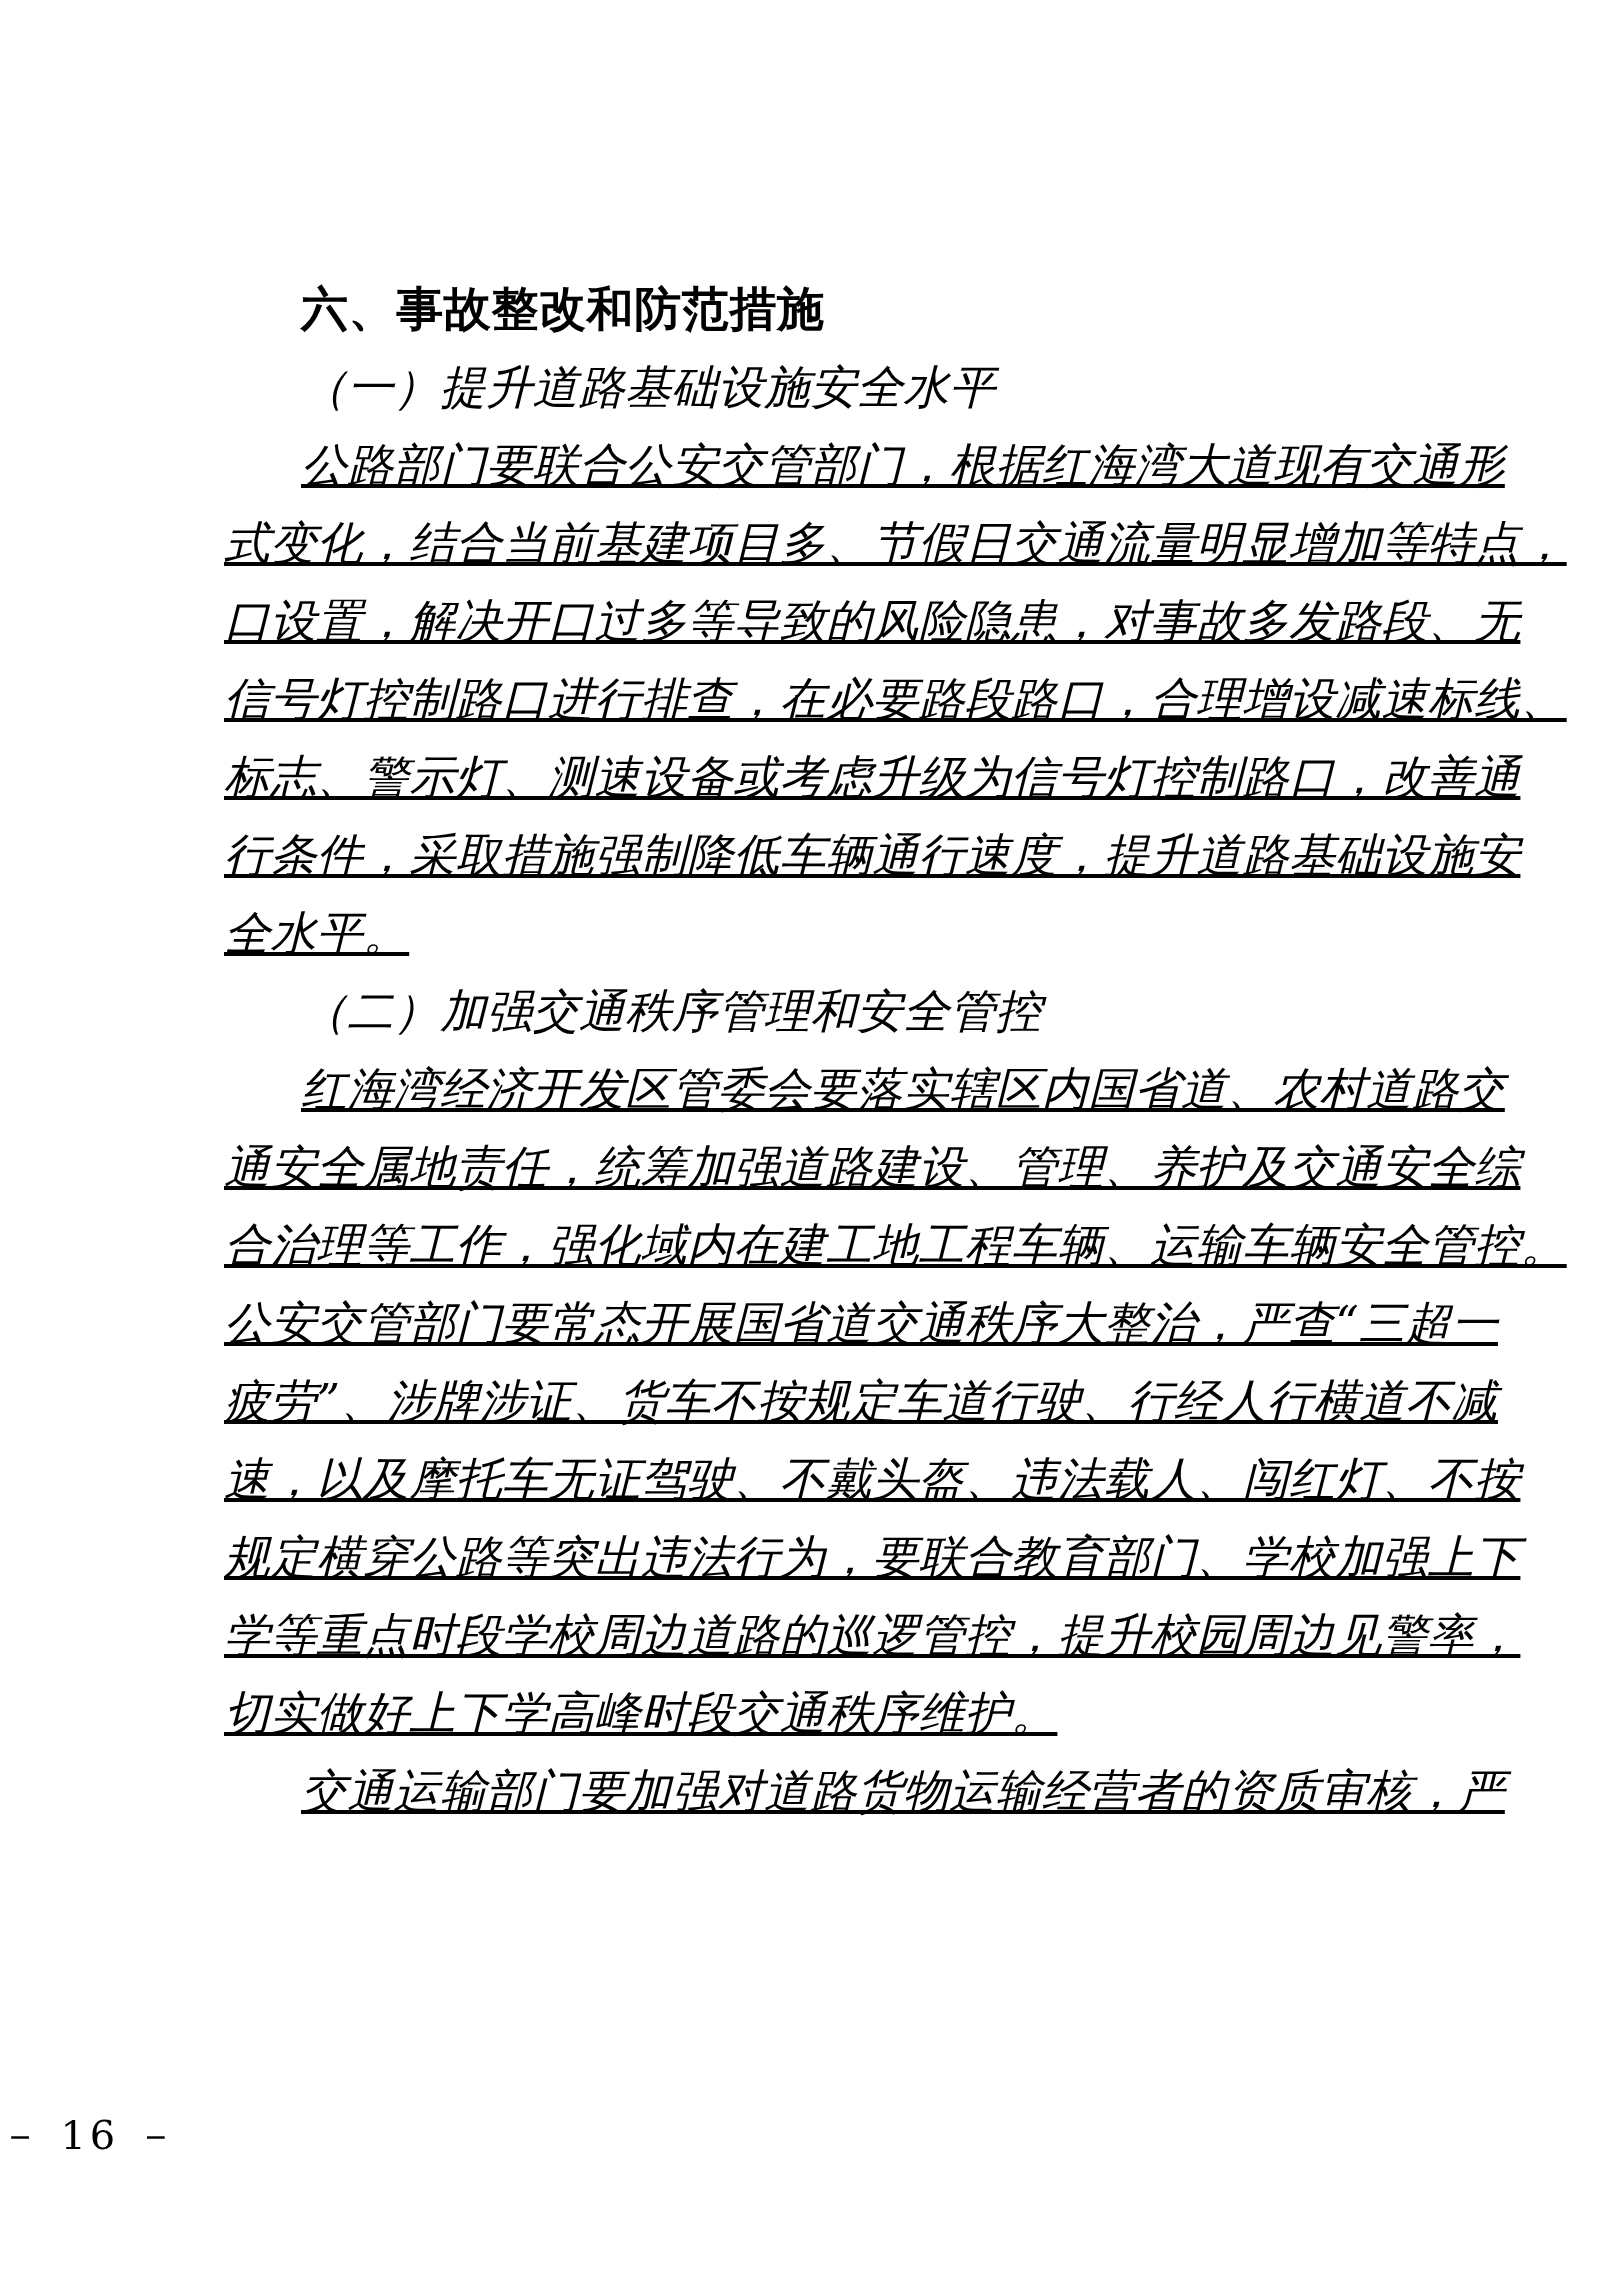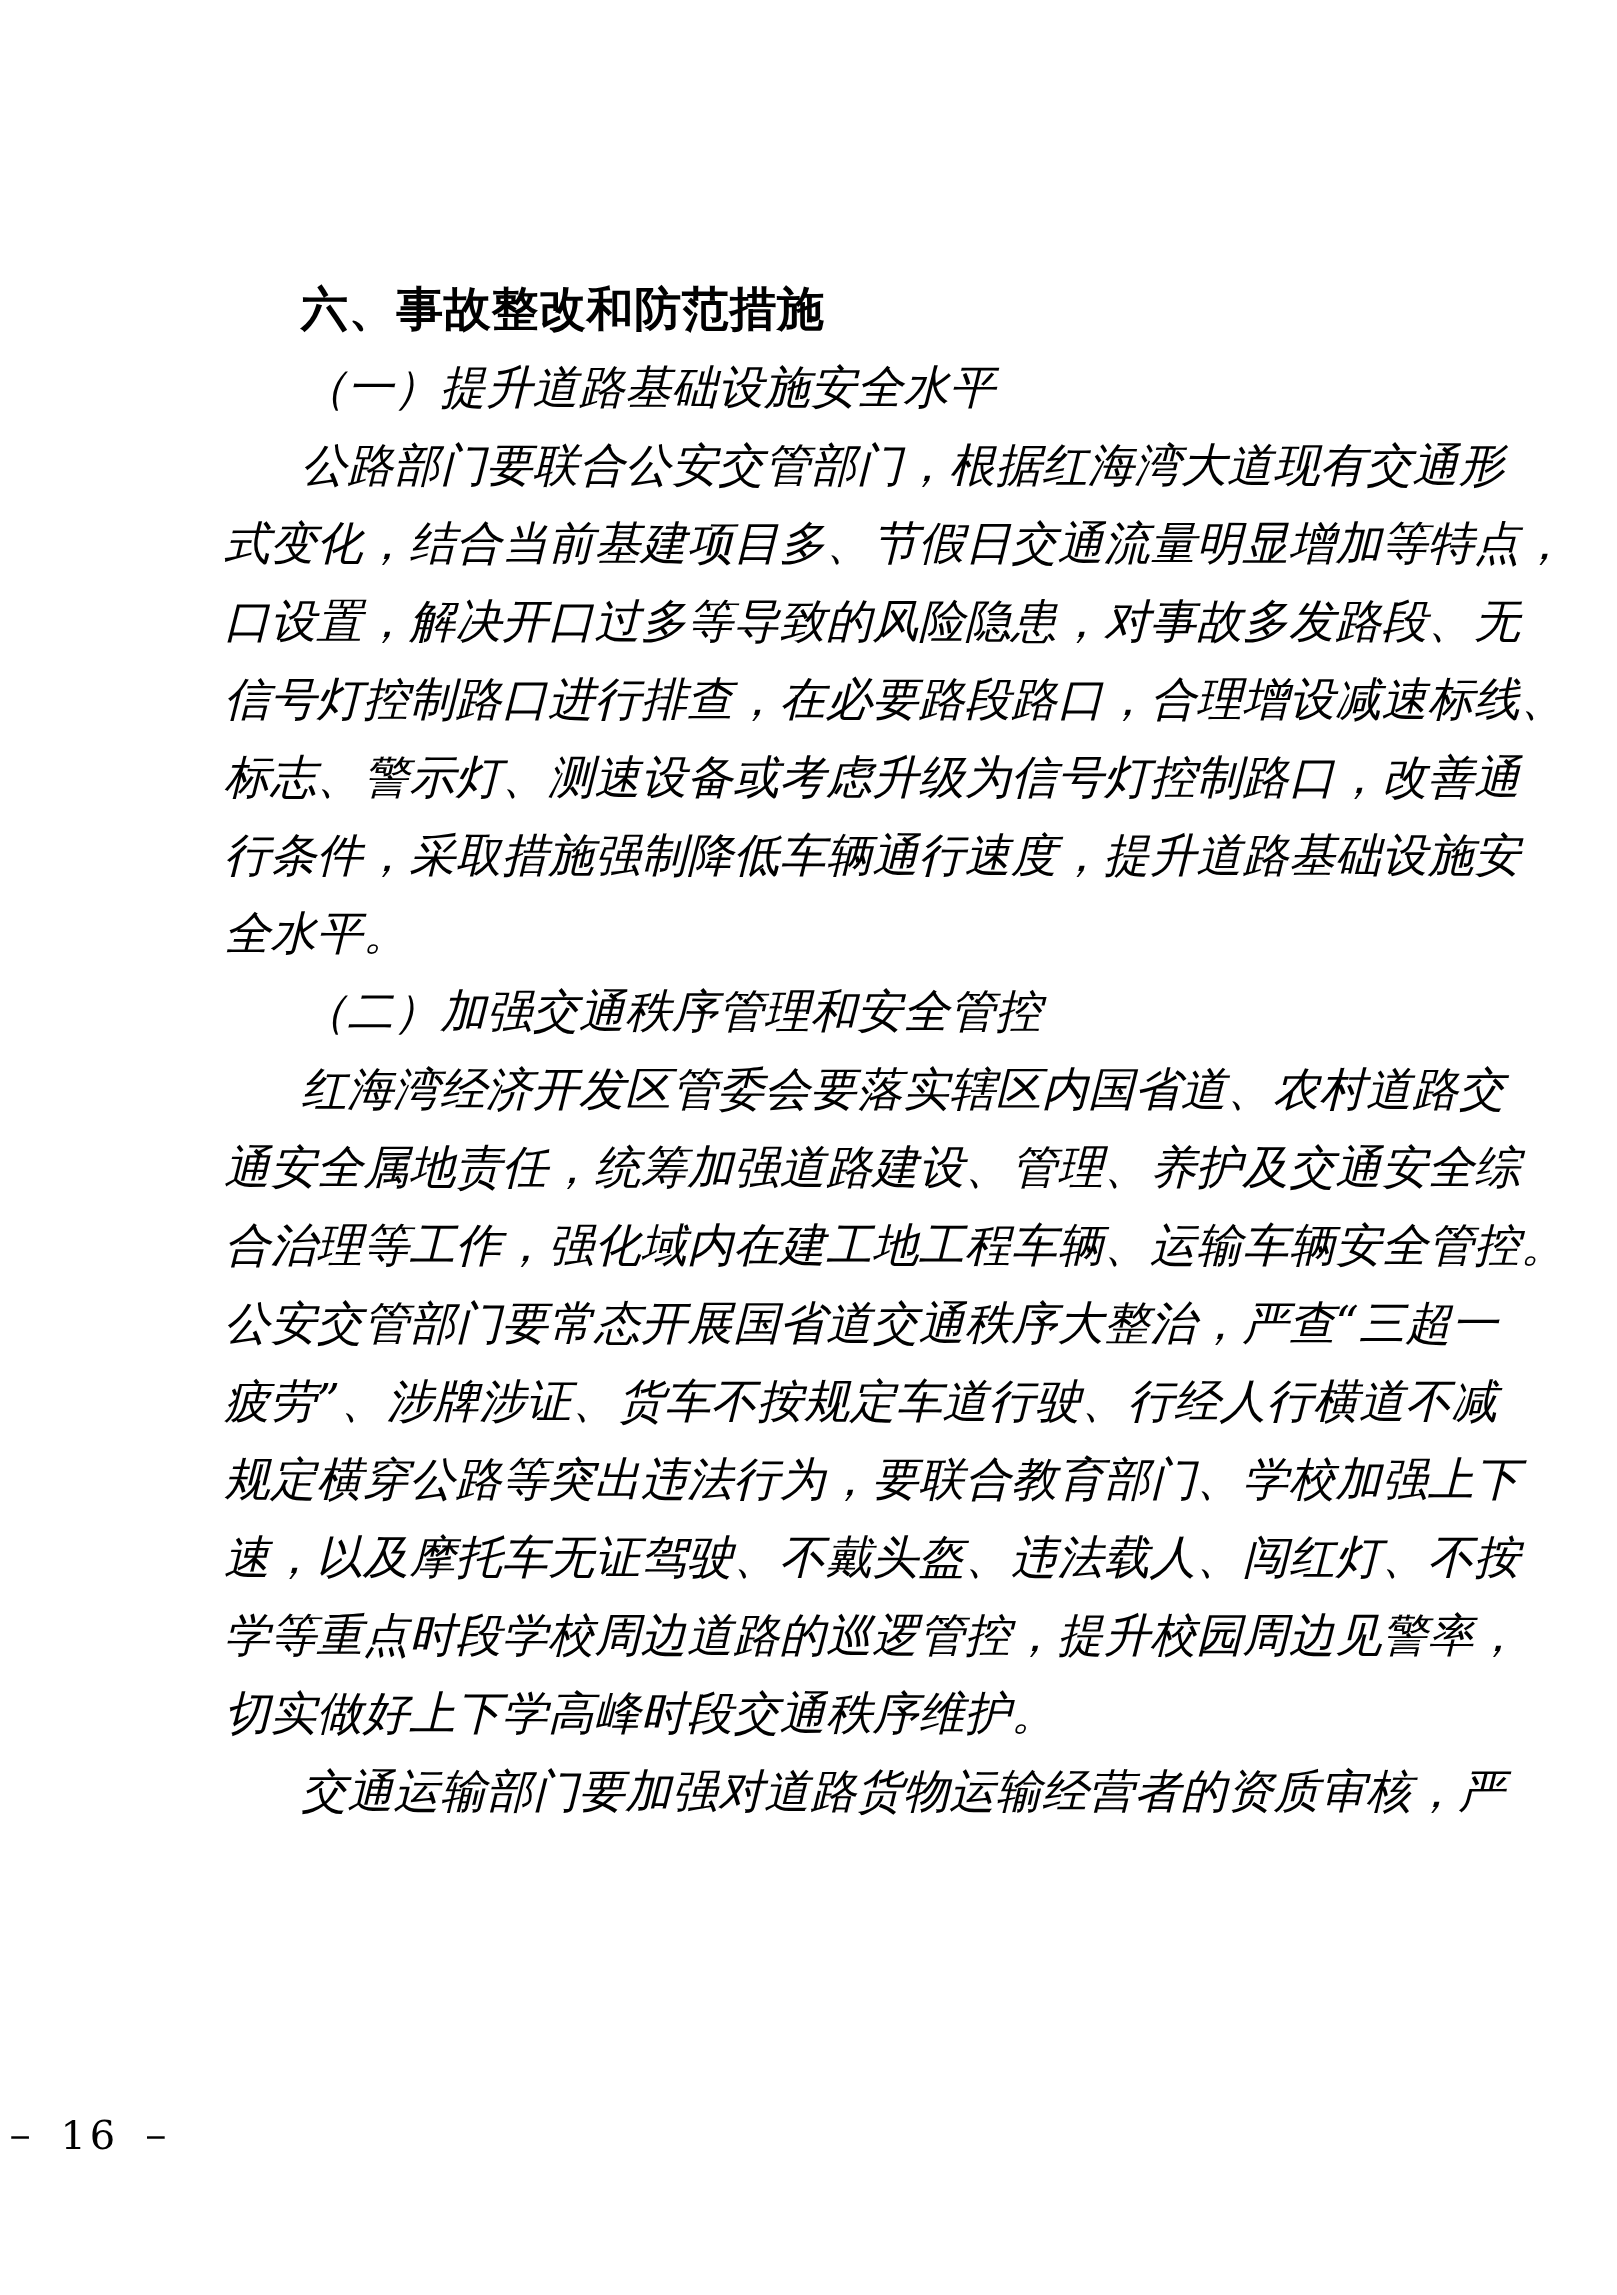--- a/index.html
+++ b/index.html
@@ -59,20 +59,21 @@
     color: #000000;
     margin: 0;
     letter-spacing: 0.3px;
     font-style: italic;
     text-align: justify;
     text-justify: inter-character;
   }
   .body-par .ln {
     display: block;
     white-space: pre;
+    text-decoration: underline;
   }
   .body-par .ln.indent {
     text-indent: 77px;
   }
   .body-par .ln.spread {
     text-align: justify;
     text-align-last: justify;
   }
 
   
@@ -109,22 +110,22 @@
       <span class="ln">全水平。</span>
     </div>
 
     <p class="sub-heading">（二）加强交通秩序管理和安全管控</p>
     <div class="body-par">
       <span class="ln indent spread">红海湾经济开发区管委会要落实辖区内国省道、农村道路交</span>
       <span class="ln spread">通安全属地责任，统筹加强道路建设、管理、养护及交通安全综</span>
       <span class="ln spread">合治理等工作，强化域内在建工地工程车辆、运输车辆安全管控。</span>
       <span class="ln spread">公安交管部门要常态开展国省道交通秩序大整治，严查“三超一</span>
       <span class="ln spread">疲劳”、涉牌涉证、货车不按规定车道行驶、行经人行横道不减</span>
+      <span class="ln spread">速，以及摩托车无证驾驶、不戴头盔、违法载人、闯红灯、不按</span>
       <span class="ln spread">规定横穿公路等突出违法行为，要联合教育部门、学校加强上下</span>
-      <span class="ln spread">速，以及摩托车无证驾驶、不戴头盔、违法载人、闯红灯、不按</span>
       <span class="ln spread">学等重点时段学校周边道路的巡逻管控，提升校园周边见警率，</span>
       <span class="ln">切实做好上下学高峰时段交通秩序维护。</span>
     </div>
 
     <div class="body-par">
       <span class="ln indent spread">交通运输部门要加强对道路货物运输经营者的资质审核，严</span>
     </div>
 
   </div>
 

